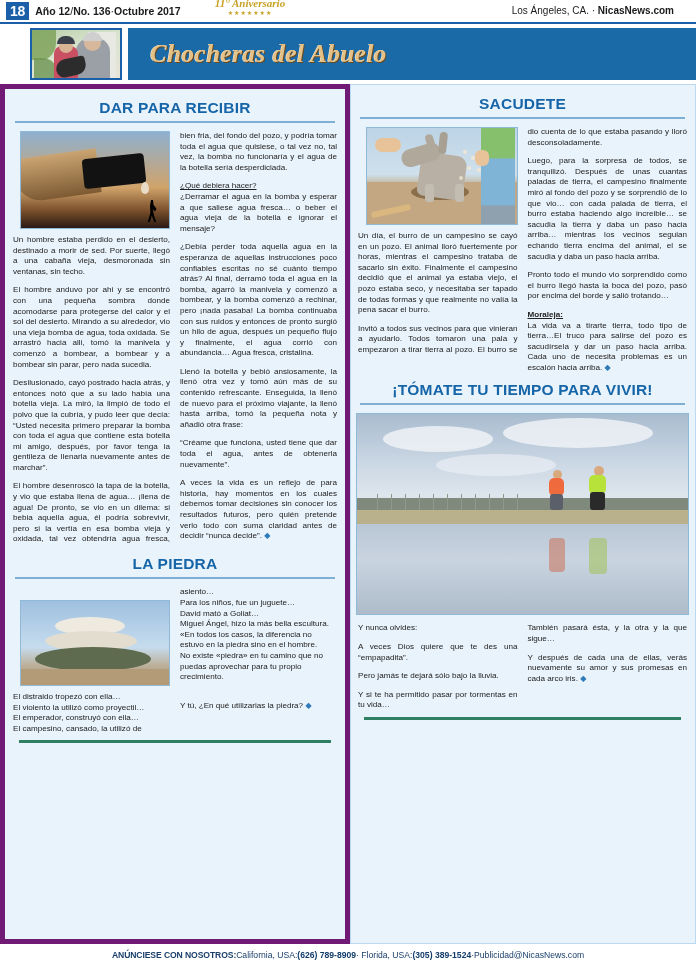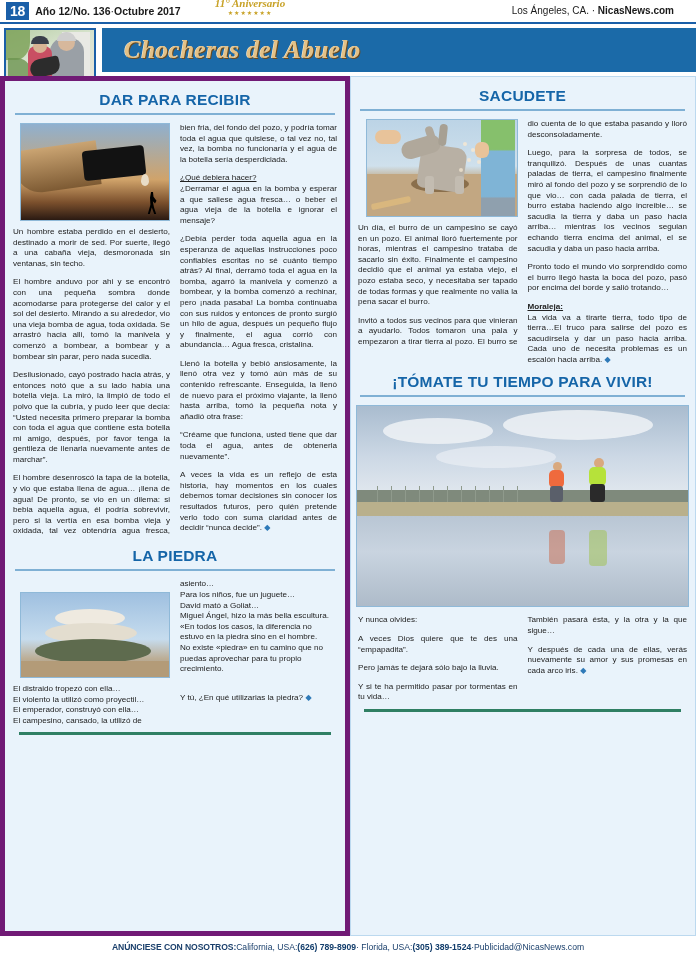--- a/index.html
+++ b/index.html
@@ -84,24 +84,25 @@
 
   .topright {
     position:absolute; right:22px; top:5px;
     font-size: 10px; color:#1a1a1a;
   }
   .topright b { color:#1a1a1a; }
 
   
   .masthead {
     position: relative;
-    height: 52px;
+    height: 60px;
     display:flex;
     align-items: stretch;
     padding: 4px 0 4px 4px;
+    margin-left: 26px;
   }
   .mast-photo {
     width: 92px; height: 52px;
     border: 2px solid #1a5fa8;
     position: relative;
     overflow:hidden;
     flex: 0 0 auto;
     background: linear-gradient(160deg,#b9cfa8 0%,#d9e4cf 45%,#e8e4d8 100%);
   }
   .mast-photo .blur { position:absolute; inset:0; }
@@ -355,21 +356,21 @@
           </div>
           <p>Un hombre estaba perdido en el desierto, destinado a morir de sed. Por suerte, llegó a una cabaña vieja, desmoronada sin ventanas, sin techo.</p>
           <p>El hombre anduvo por ahi y se encontró con una pequeña sombra donde acomodarse para protegerse del calor y el sol del desierto. Mirando a su alrededor, vio una vieja bomba de agua, toda oxidada. Se arrastró hacia alli, tomó la manivela y comenzó a bombear, a bombear y a bombear sin parar, pero nada sucedia.</p>
           <p>Desilusionado, cayó postrado hacia atrás, y entonces notó que a su lado había una botella vieja. La miró, la limpió de todo el polvo que la cubría, y pudo leer que decía: “Usted necesita primero preparar la bomba con toda el agua que contiene esta botella mi amigo, después, por favor tenga la gentileza de llenarla nuevamente antes de marchar”.</p>
           <p>El hombre desenroscó la tapa de la botella, y vio que estaba llena de agua… ¡llena de agua! De pronto, se vio en un dilema: si bebia aquella agua, él podría sobrevivir, pero si la vertía en esa bomba vieja y oxidada, tal vez obtendría agua fresca, bien fria, del fondo del pozo, y podría tomar toda el agua que quisiese, o tal vez no, tal vez, la bomba no funcionaría y el agua de la botella sería desperdiciada.</p>
           <p class="tight">¿Qué debiera hacer?</p>
           <p>¿Derramar el agua en la bomba y esperar a que saliese agua fresca… o beber el agua vieja de la botella e ignorar el mensaje?</p>
           <p>¿Debía perder toda aquella agua en la esperanza de aquellas instrucciones poco confiables escritas no sé cuánto tiempo atrás? Al final, derramó toda el agua en la bomba, agarró la manivela y comenzó a bombear, y la bomba comenzó a rechinar, pero ¡nada pasaba! La bomba continuaba con sus ruidos y entonces de pronto surgió un hilo de agua, después un pequeño flujo y finalmente, el agua corrió con abundancia… Agua fresca, cristalina.</p>
           <p>Llenó la botella y bebió ansiosamente, la llenó otra vez y tomó aún más de su contenido refrescante. Enseguida, la llenó de nuevo para el próximo viajante, la llenó hasta arriba, tomó la pequeña nota y añadió otra frase:</p>
           <p>“Créame que funciona, usted tiene que dar toda el agua, antes de obtenerla nuevamente”.</p>
-          <p><span>A veces la vida es un reflejo de esta historia, hay momentos en los cuales debemos tomar decisiones sin conocer los resultados futuros, pero quién pretende verlo todo con suma claridad antes de decidir “nunca decide”.</span> <span class="bullet">◆</span></p>
+          <p><span>A veces la vida es un reflejo de para historia, hay momentos en los cuales debemos tomar decisiones sin conocer los resultados futuros, pero quién pretende verlo todo con suma claridad antes de decidir “nunca decide”.</span> <span class="bullet">◆</span></p>
         </div>
       </div>
 
       <div class="section" style="padding-top:2px;">
         <div class="sec-title">LA PIEDRA</div>
         <div class="sec-rule"></div>
         <div class="two-col" style="white-space:pre-line;text-align:left;">
           <div class="img-stones">
             <div class="s1"></div>
             <div class="s2"></div>

